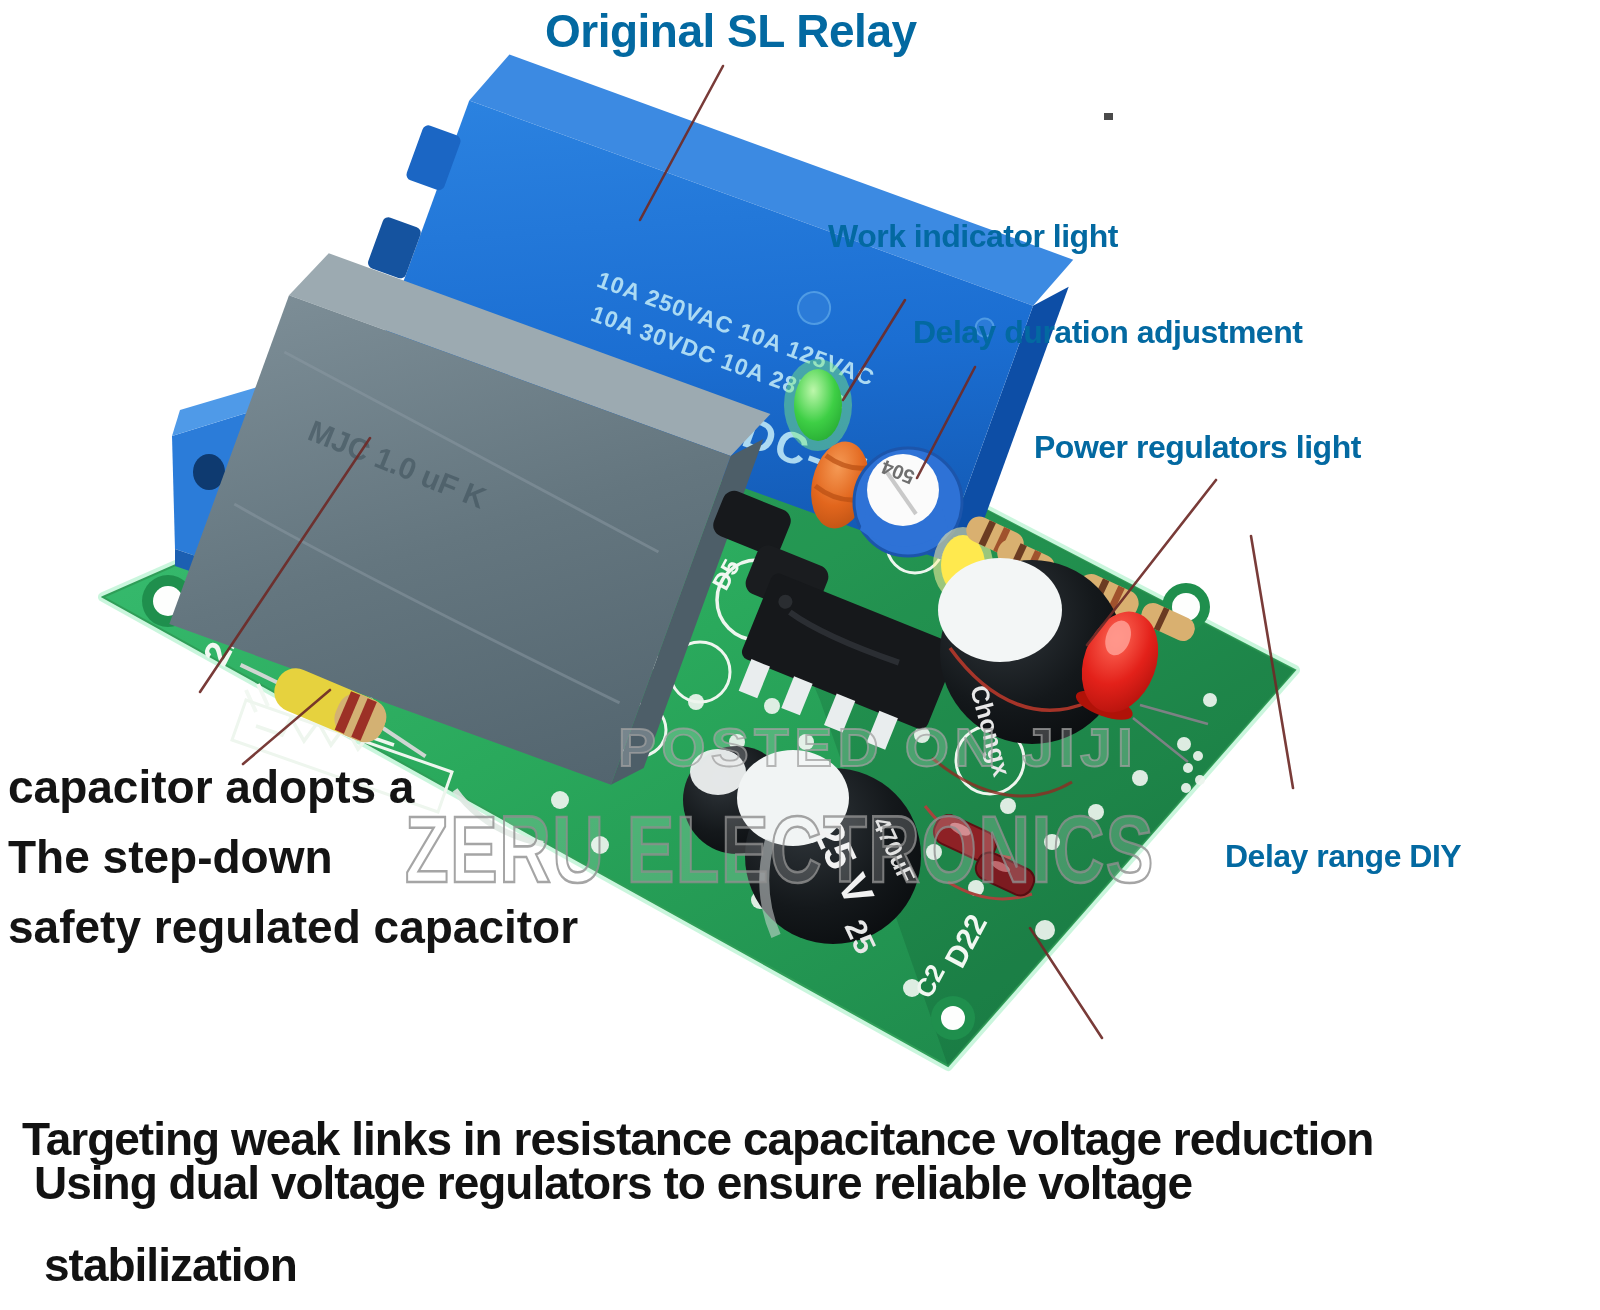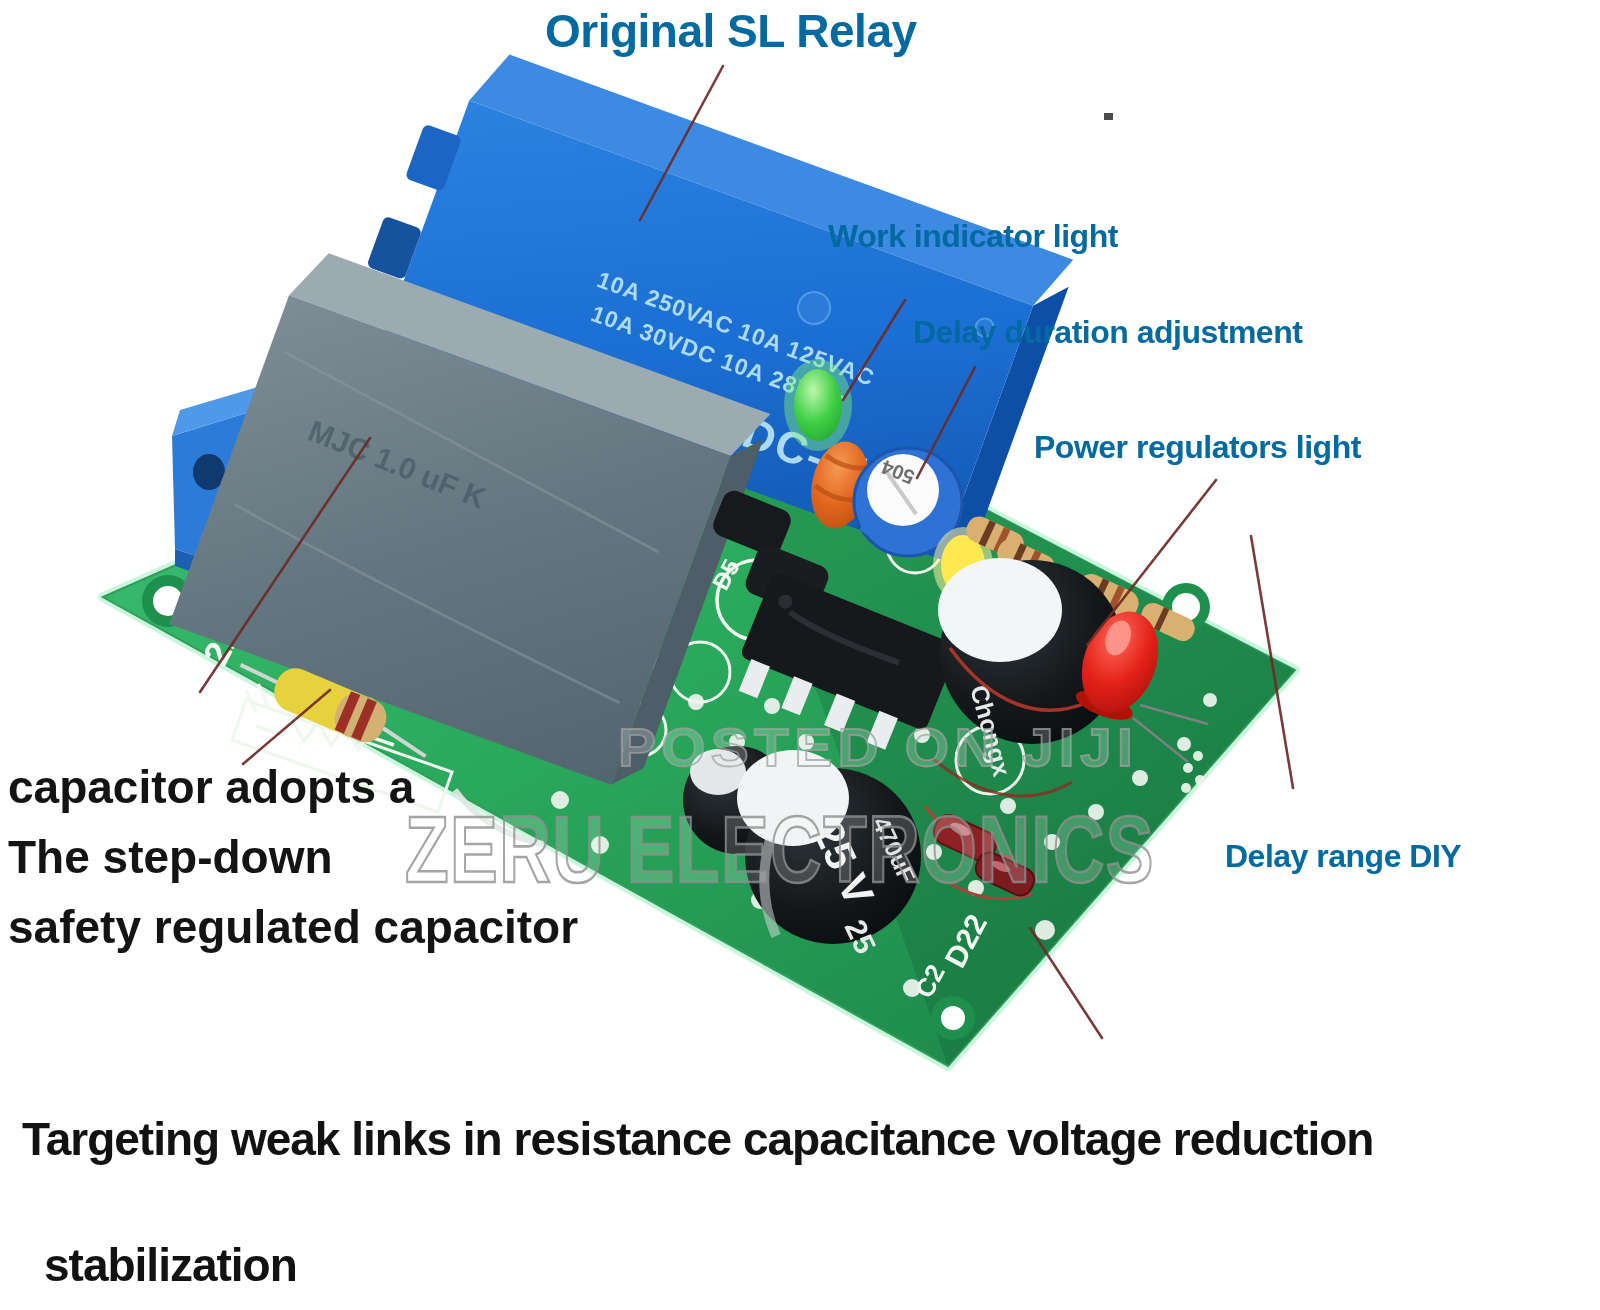--- a/index.html
+++ b/index.html
@@ -304,15 +304,16 @@
 
 <div class="callout cl-44" style="left:1178px;top:838px;margin-left:47px;">Delay range DIY</div>
 
 <div class="stepdown-block">
   <div>capacitor adopts a</div>
   <div>The step-down</div>
   <div>safety regulated capacitor</div>
 </div>
 
 <div class="footer-line" style="left:22px;top:1072px;margin-top:40px;">Targeting weak links in resistance capacitance voltage reduction</div>
+<div class="footer-line" style="left:34px;top:1156px;">Using dual voltage regulators to ensure reliable voltage</div>
 <div class="footer-line" style="left:44px;top:1238px;">stabilization</div>
 
 </div>
 
 </body></html>

